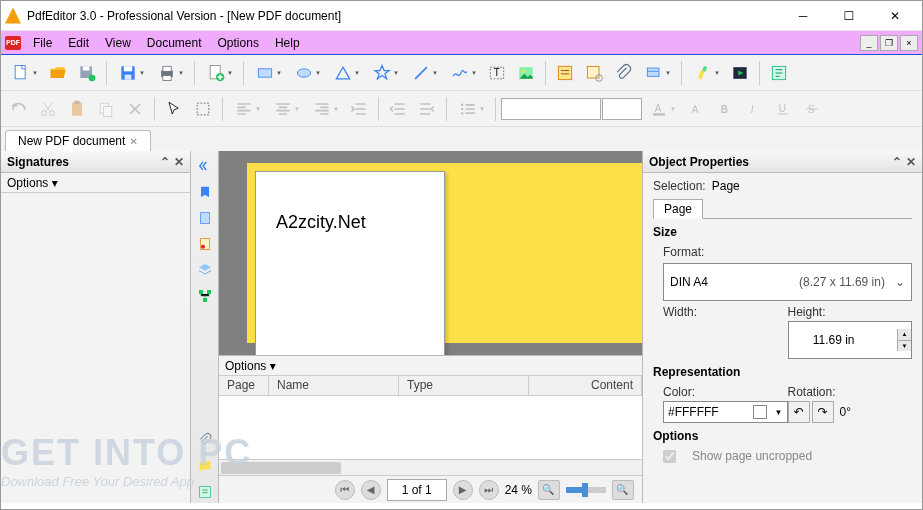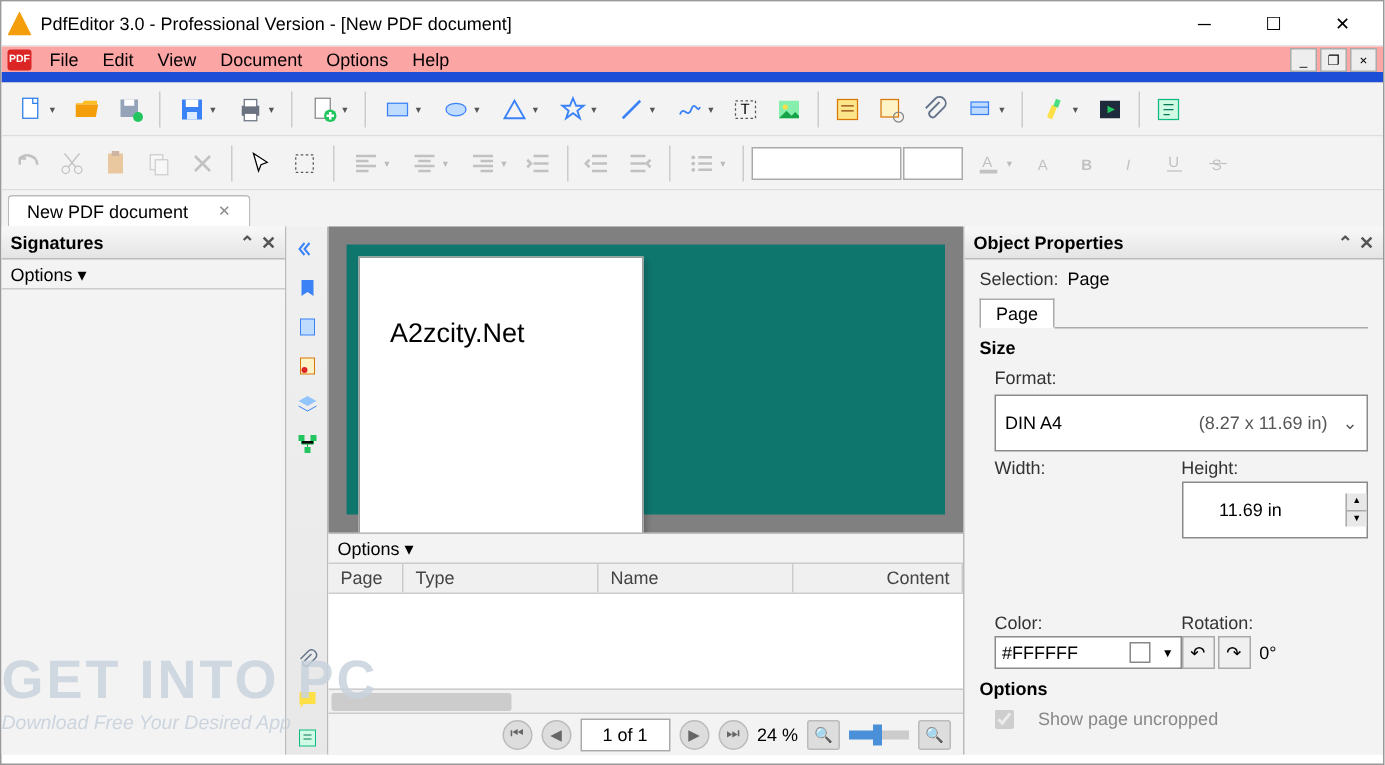--- a/index.html
+++ b/index.html
@@ -1,47 +1,47 @@
 <!DOCTYPE html>
 <html><head>
 <meta charset="utf-8">
 <style>
 * { margin: 0; padding: 0; box-sizing: border-box; font-family: "Segoe UI", Tahoma, sans-serif; font-size: 12px; }
 body { width: 923px; height: 510px; background: #fff; overflow: hidden; position: relative; border: 1px solid #999; }
 .titlebar { height: 30px; background: #fff; display: flex; align-items: center; padding: 0 4px; border-bottom: 1px solid #e5e5e5; }
 .titlebar .icon-app { width: 16px; height: 16px; background: #f59e0b; clip-path: polygon(50% 0%, 100% 100%, 0% 100%); margin-right: 6px; }
 .titlebar .title { flex: 1; color: #000; }
 .titlebar .winbtn { width: 46px; height: 30px; display: flex; align-items: center; justify-content: center; color: #000; }
-.menubar { height: 24px; display: flex; align-items: center; padding: 0 4px; background: #fca5a5; border-bottom: 7px solid #1d4ed8; }
+.menubar { height: 24px; display: flex; align-items: center; padding: 0 4px; background: #f0abfc; border-bottom: 1px solid #1d4ed8; }
 .menubar .pdf-ico { width: 16px; height: 14px; background: #dc2626; border-radius: 2px; margin-right: 4px; display: flex; align-items: center; justify-content: center; color:#fff; font-size:7px; font-weight:bold; }
 .menubar .mi { padding: 2px 8px; cursor: default; }
 .menubar .mdi-btns { margin-left: auto; display: flex; gap:2px; }
 .menubar .mdi-btn { width: 18px; height: 16px; border: 1px solid #aaa; background: #eee; display:flex; align-items:center; justify-content:center; font-size:9px; }
 .toolbar { min-height: 36px; background: #f3f3f3; display: flex; align-items: center; padding: 2px 4px; flex-wrap: nowrap; border-bottom: 1px solid #ddd; gap: 1px; }
 .toolbar .sep { width: 1px; height: 24px; background: #ccc; margin: 0 4px; }
 .tb { width: 28px; height: 28px; display: flex; align-items: center; justify-content: center; border: 1px solid transparent; border-radius: 2px; }
 .tb.dd::after { content: "▾"; font-size: 7px; color: #555; margin-left: 2px; }
 .tb.dd { width: 38px; }
 .tb svg { width: 20px; height: 20px; }
 .tb.disabled { opacity: 0.35; }
 .fontbox { width: 100px; height: 22px; border: 1px solid #aaa; background: #fff; padding: 0 4px; }
 .fszbox { width: 40px; height: 22px; border: 1px solid #aaa; background: #fff; padding: 0 4px; }
 .doc-tabs { height: 24px; background: #f3f3f3; display: flex; align-items: flex-end; padding: 0 4px; }
-.doc-tab { background: #fff; border: 1px solid #bbb; border-bottom: none; padding: 3px 12px; display: flex; align-items: center; gap: 20px; border-radius: 3px 3px 0 0; }
+.doc-tab { background: #fff; border: 1px solid #bbb; border-bottom: none; padding: 3px 12px; display: flex; align-items: center; gap: 4px; border-radius: 3px 3px 0 0; }
 .doc-tab .x { color: #888; font-size: 10px; }
 .main { display: flex; height: 352px; background: #f3f3f3; }
 .sigpanel { width: 190px; background: #f3f3f3; border-right: 1px solid #bbb; display: flex; flex-direction: column; }
 .panel-hd { height: 22px; background: linear-gradient(#f8f8f8, #e4e4e4); border-bottom: 1px solid #bbb; display: flex; align-items: center; padding: 0 6px; font-weight: bold; }
 .panel-hd .ctrls { margin-left: auto; display: flex; gap: 4px; font-size: 10px; color: #555; }
 .panel-opts { height: 20px; border-bottom: 1px solid #ccc; padding: 0 6px; display: flex; align-items: center; }
 .navstrip { width: 28px; background: linear-gradient(#f0f0f0, #e8e8e8); display: flex; flex-direction: column; align-items: center; padding-top: 4px; gap: 4px; border-right: 1px solid #bbb; }
 .navbtn { width: 22px; height: 22px; display: flex; align-items: center; justify-content: center; border-radius: 2px; }
 .center { flex: 1; display: flex; flex-direction: column; background: #e8e8e8; position: relative; }
 .canvas-area { flex: 1; position: relative; overflow: hidden; background: #808080; padding: 12px; }
-.canvas-bg { background: #0f766e; width: 100%; height: 100%; padding: 8px; display: flex; }
+.canvas-bg { background: #fde047; width: 100%; height: 100%; padding: 8px; display: flex; margin-left: 16px; }
 .page { width: 190px; height: 190px; background: #fff; border: 1px solid #999; box-shadow: 2px 2px 4px rgba(0,0,0,0.2); padding: 40px 20px; }
 .page-text { font-size: 18px; font-family: Arial; color: #000; }
 .bottom-panel { height: 120px; background: #f3f3f3; border-top: 1px solid #bbb; display: flex; flex-direction: column; }
 .bp-opts { height: 20px; border-bottom: 1px solid #ccc; padding: 0 6px; display: flex; align-items: center; }
 .bp-head { height: 20px; display: flex; background: #f0f0f0; border-bottom: 1px solid #ccc; }
 .bp-head .col { padding: 2px 8px; border-right: 1px solid #ccc; color: #444; }
 .bp-body { flex: 1; background: #fff; }
 .bp-scroll { height: 16px; background: #f0f0f0; border-top: 1px solid #ccc; display: flex; align-items: center; }
 .bp-scroll .thumb { width: 120px; height: 12px; background: #ccc; margin-left: 2px; border-radius: 2px; }
 .statusbar { height: 28px; background: #f3f3f3; border-top: 1px solid #ccc; display: flex; align-items: center; justify-content: flex-end; padding: 0 8px; gap: 6px; }
@@ -437,22 +437,22 @@
           <div class="page-text">A2zcity.Net</div>
         </div>
       </div>
     </div>
     <div class="bottom-panel">
       <div class="bp-opts">
           <span>Options ▾</span>
         </div>
       <div class="bp-head">
         <div class="col" style="width:50px">Page</div>
+        <div class="col" style="width:130px">Name</div>
         <div class="col" style="width:130px">Type</div>
-        <div class="col" style="width:130px">Name</div>
         <div class="col" style="flex:1; text-align:right">Content</div>
       </div>
       <div class="bp-body"></div>
       <div class="bp-scroll">
           <div class="thumb"></div>
         </div>
     </div>
     <div class="statusbar">
       <div class="navb">⏮</div>
       <div class="navb">◀</div>
@@ -498,21 +498,22 @@
             <div class="field">
               <input value="11.69 in" style="">
               <div class="spinbtns">
                   <span>▲</span>
                   <span style="border:none">▼</span>
                 </div>
             </div>
           </div>
         </div>
       </div>
-      <div style="padding-left:10px;margin-top:43px;">
+      <div class="sect">Representation</div>
+      <div style="padding-left:10px;">
         <div class="grid2">
           <div>
             <span class="lbl">Color:</span>
             <div class="colorfield">
               <span>#FFFFFF</span>
               <span class="swatch"></span>
               <span style="font-size:8px;margin-left:2px">▼</span>
             </div>
           </div>
           <div>

